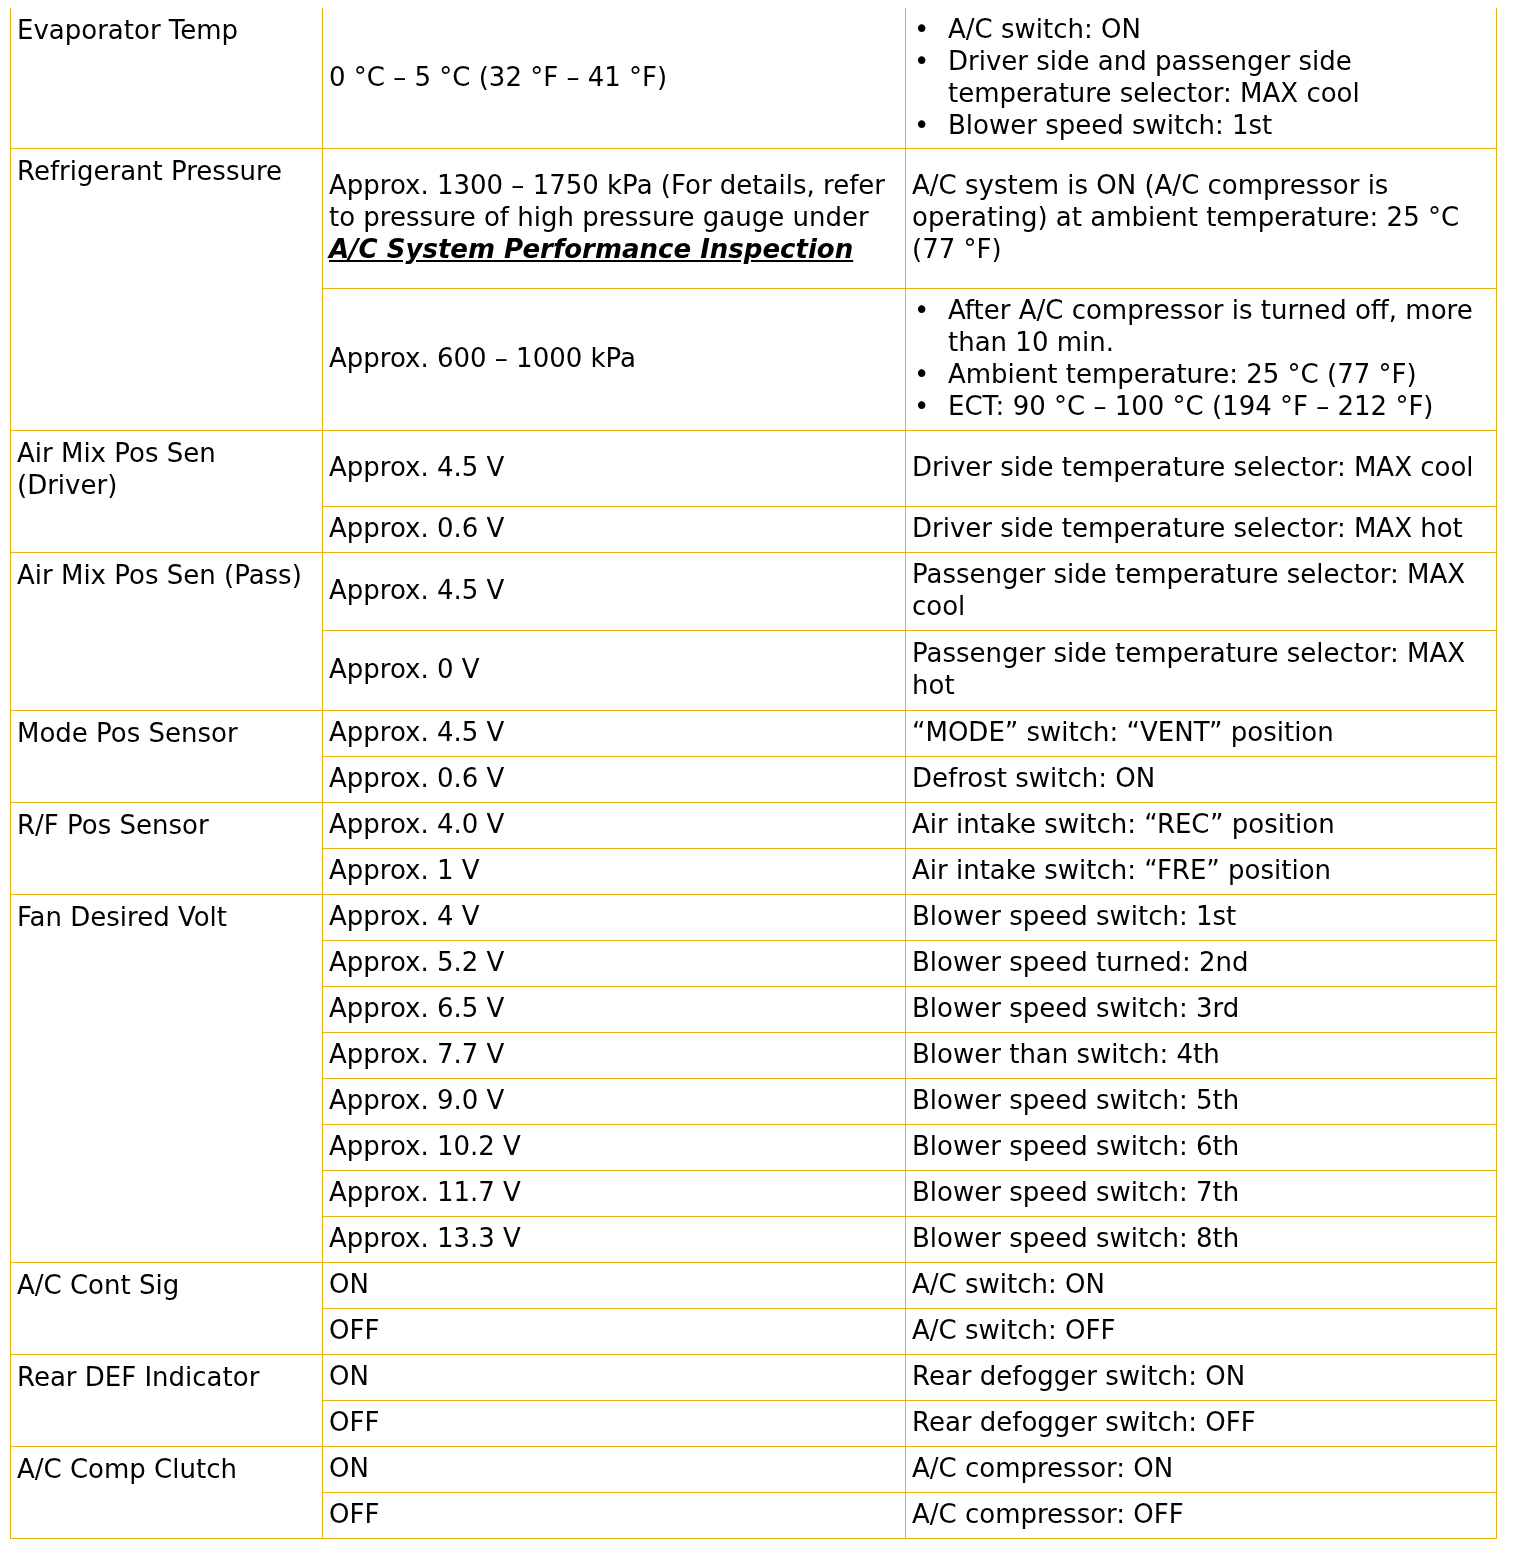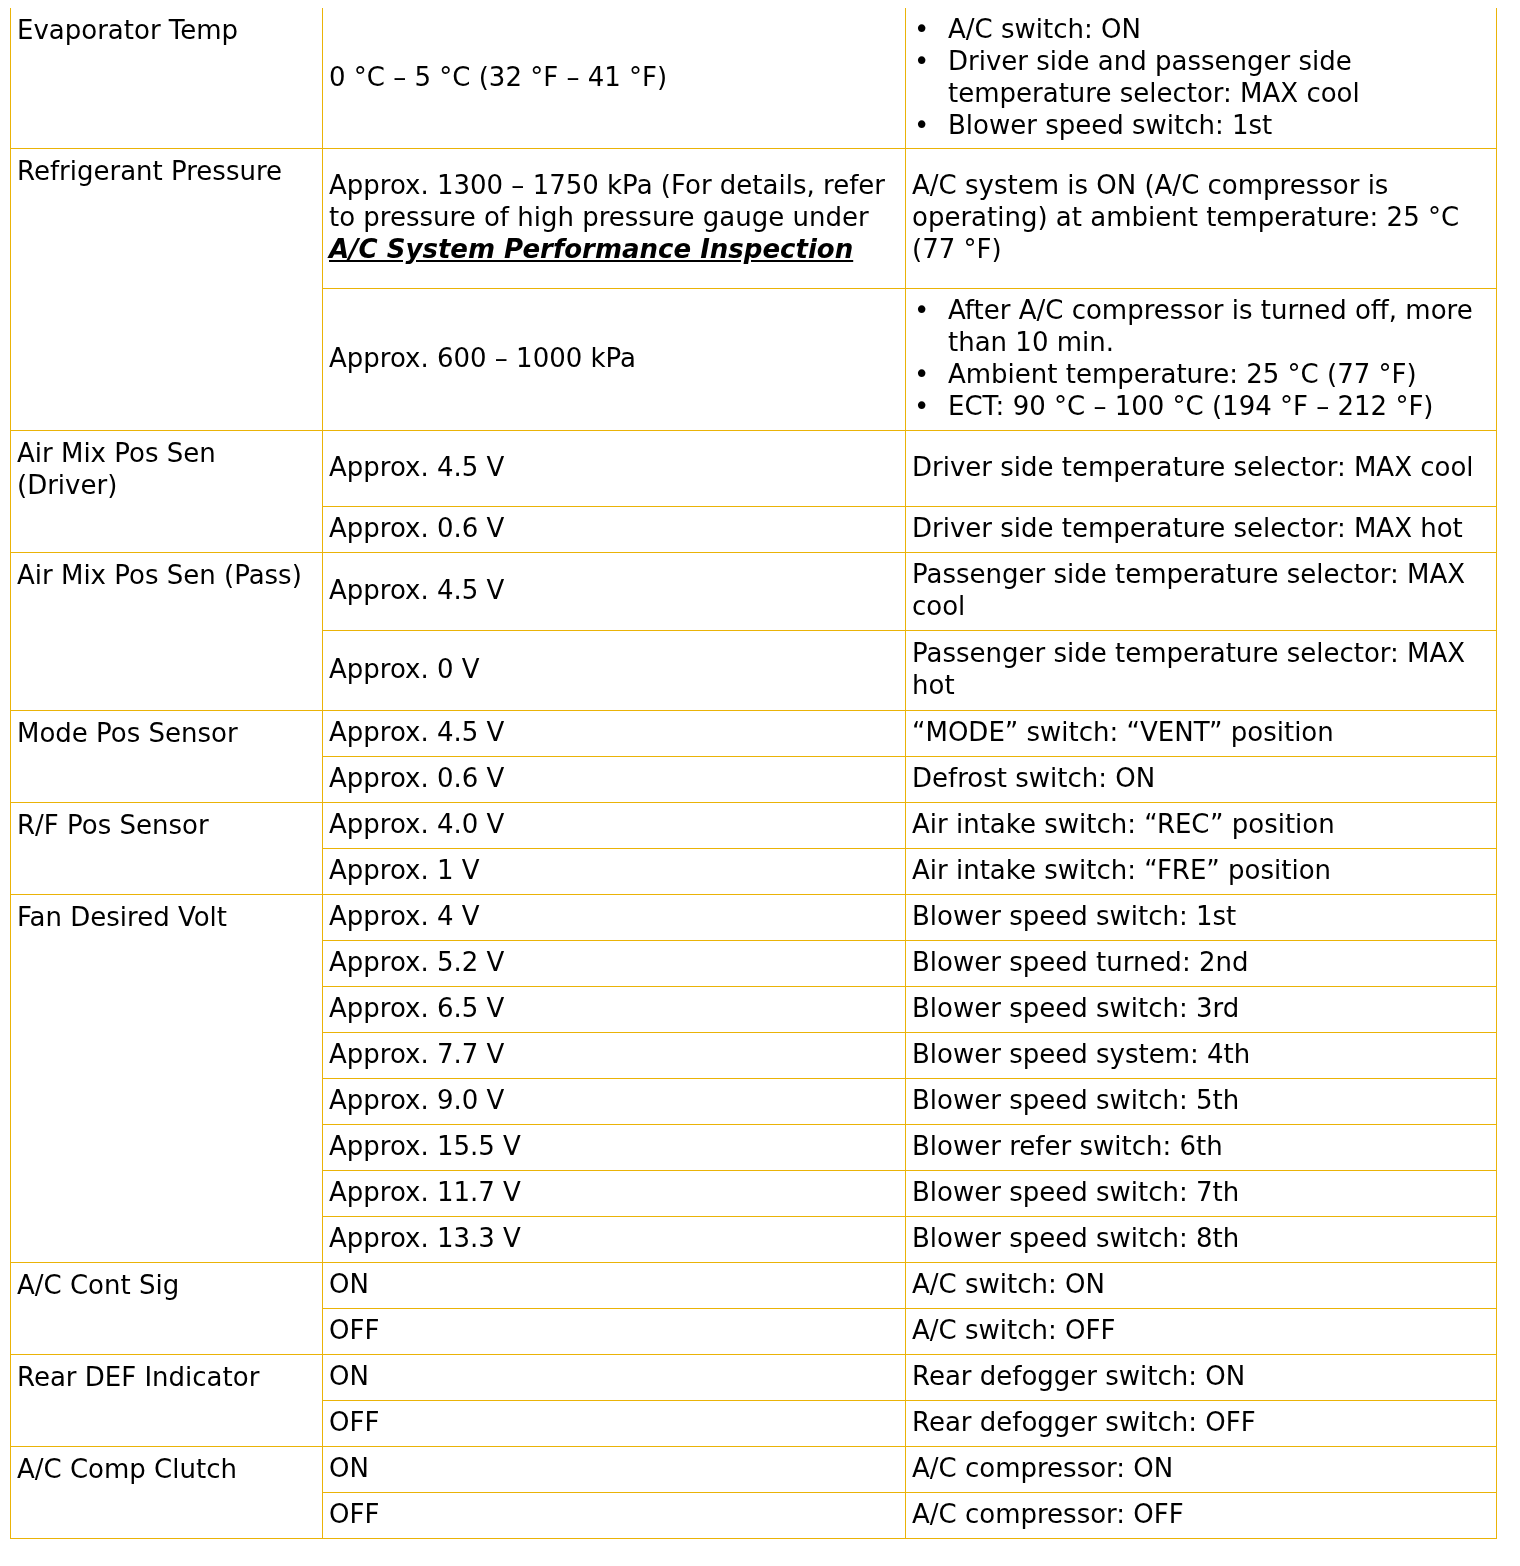--- a/index.html
+++ b/index.html
@@ -105,29 +105,29 @@
       <tr style="height: 46px;">
         <td class="value">Approx. 5.2 V</td>
         <td class="cond">Blower speed turned: 2nd</td>
       </tr>
       <tr style="height: 46px;">
         <td class="value">Approx. 6.5 V</td>
         <td class="cond">Blower speed switch: 3rd</td>
       </tr>
       <tr style="height: 46px;">
         <td class="value">Approx. 7.7 V</td>
-        <td class="cond">Blower speed system: 4th</td>
+        <td class="cond">Blower than switch: 4th</td>
       </tr>
       <tr style="height: 46px;">
         <td class="value">Approx. 9.0 V</td>
         <td class="cond">Blower speed switch: 5th</td>
       </tr>
       <tr style="height: 46px;">
-        <td class="value">Approx. 15.5 V</td>
-        <td class="cond">Blower refer switch: 6th</td>
+        <td class="value">Approx. 10.2 V</td>
+        <td class="cond">Blower speed switch: 6th</td>
       </tr>
       <tr style="height: 46px;">
         <td class="value">Approx. 11.7 V</td>
         <td class="cond">Blower speed switch: 7th</td>
       </tr>
       <tr style="height: 46px;">
         <td class="value">Approx. 13.3 V</td>
         <td class="cond">Blower speed switch: 8th</td>
       </tr>
       <tr style="height: 46px;">

